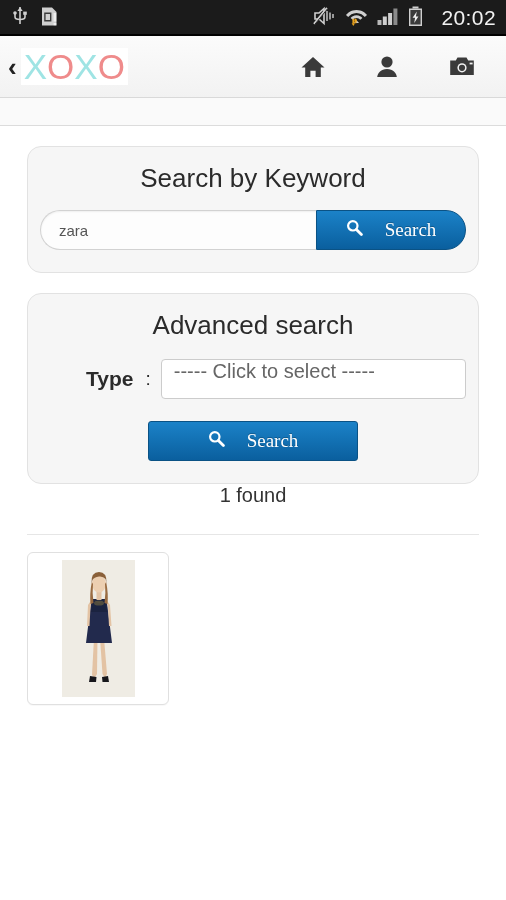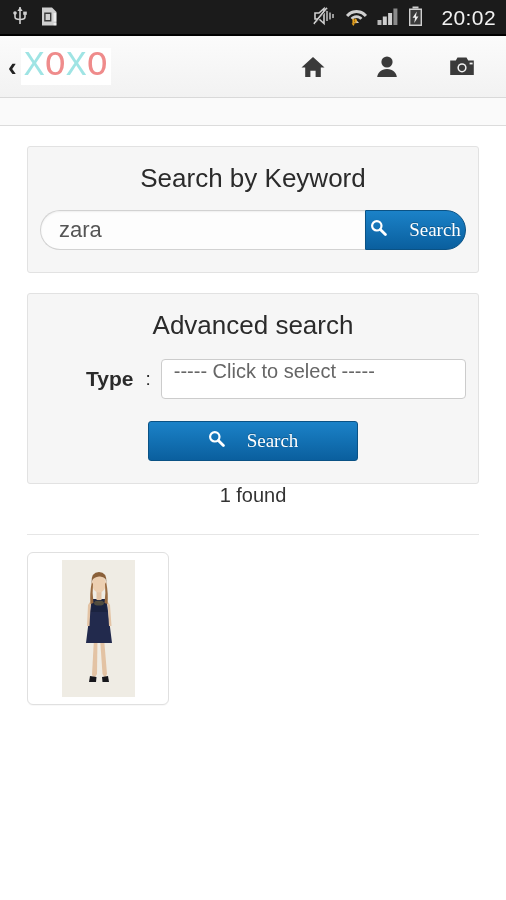--- a/index.html
+++ b/index.html
@@ -57,21 +57,21 @@
     font-size: 26px;
     color: #222;
     line-height: 1;
     padding: 0 4px 0 2px;
     font-weight: bold;
     cursor: pointer;
   }
   .logo {
     font-size: 35px;
     letter-spacing: 0px;
-    font-family: Liberation Mono, monospace;
+    font-family: Liberation Sans, sans-serif;
     background: #ffffff;
     padding: 0 3px;
     line-height: 1.08;
   }
   .logo .x { color: #9fe4e4; }
   .logo .o { color: #ef8b8b; }
 
   .appbar-actions {
     margin-left: auto;
     display: flex;
@@ -87,21 +87,21 @@
     background: #fafafa;
     border-bottom: 1px solid #dcdcdc;
   }
 
   
   .content { padding: 0 27px; }
 
   .panel {
     background: #f6f6f6;
     border: 1px solid #e2e2e2;
-    border-radius: 3px;
+    border-radius: 14px;
     margin-top: 20px;
   }
 
   .panel-title {
     text-align: center;
     font-size: 26px;
     color: #2b2b2b;
     padding: 16px 10px 4px;
     font-weight: normal;
   }
@@ -113,21 +113,21 @@
     margin: 12px 12px 22px;
     height: 40px;
   }
   .kw-input {
     flex: 1;
     height: 40px;
     border: 1px solid #d2d2d2;
     border-right: none;
     border-radius: 20px 0 0 20px;
     background: #fdfdfd;
-    font-size: 22px;
+    font-size: 15px;
     color: #555;
     padding: 0 18px;
     font-family: "Liberation Sans", sans-serif;
     outline: none;
     box-shadow: inset 0 1px 2px rgba(0,0,0,0.06);
   }
   .kw-input::placeholder { color: #9a9a9a; }
 
   .btn-blue {
     background: linear-gradient(#1b82c8, #0a5f9e);

